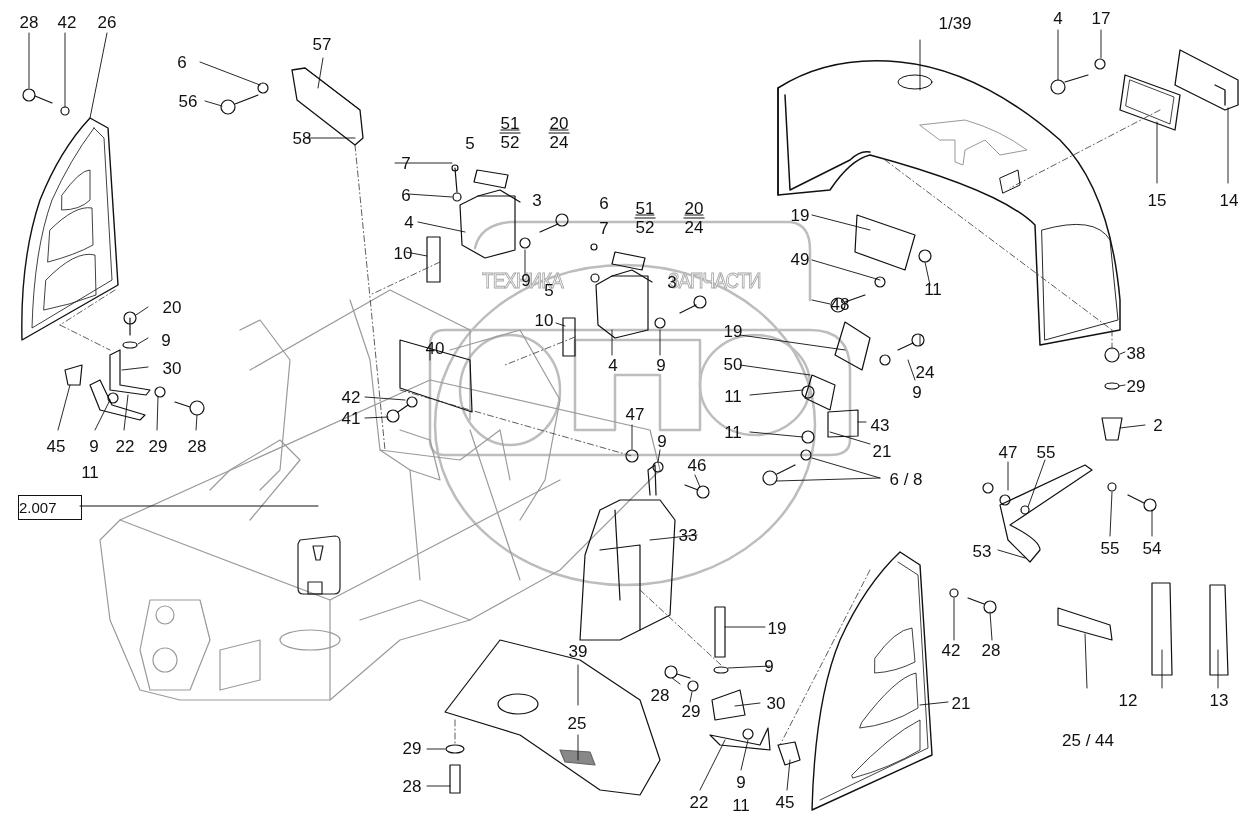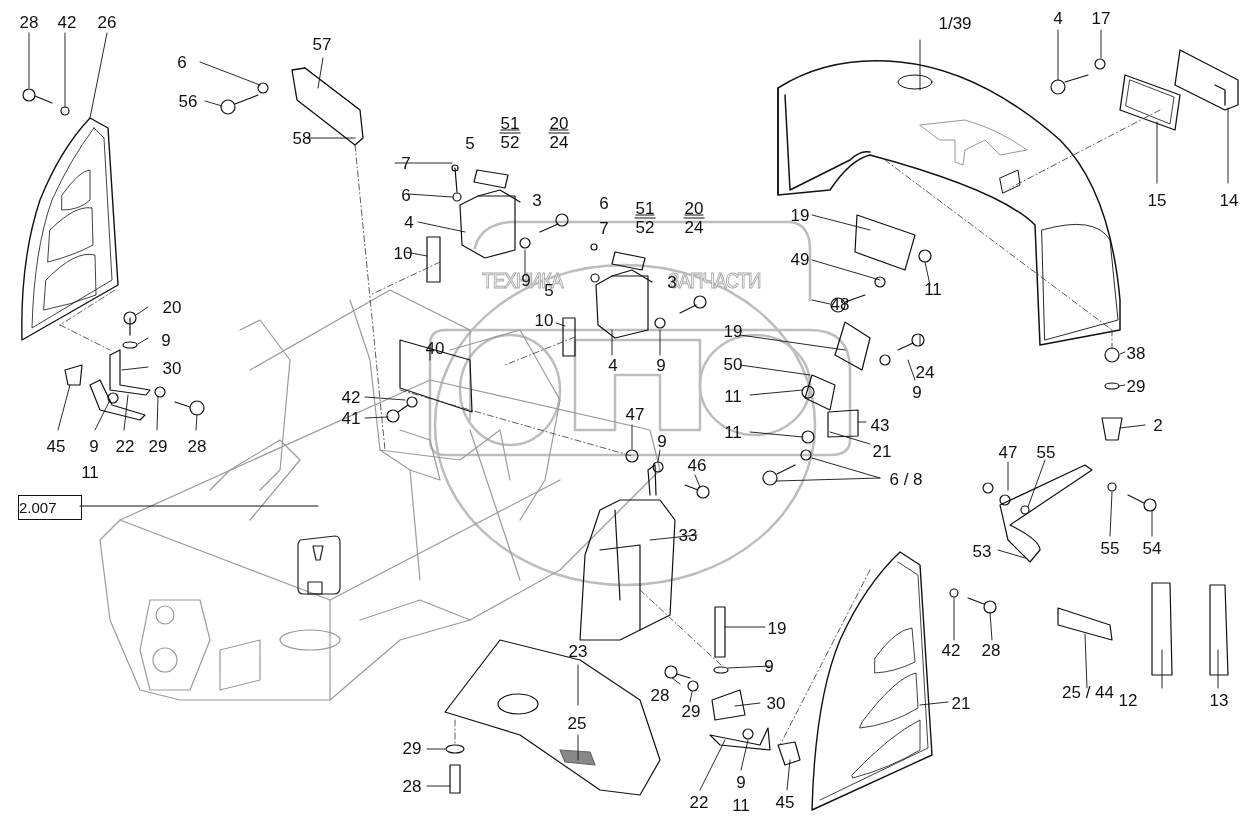--- a/index.html
+++ b/index.html
@@ -397,25 +397,25 @@
 
 <span class="lbl" style="left:1008px;top:452px">47</span>
 <span class="lbl" style="left:1046px;top:452px">55</span>
 <span class="lbl" style="left:1110px;top:548px">55</span>
 <span class="lbl" style="left:1152px;top:548px">54</span>
 <span class="lbl" style="left:982px;top:551px">53</span>
 
 <span class="lbl" style="left:951px;top:650px">42</span>
 <span class="lbl" style="left:991px;top:650px">28</span>
 <span class="lbl" style="left:961px;top:703px">21</span>
-<span class="lbl" style="left:1088px;top:692px">25 / 44</span>
+<span class="lbl" style="left:1088px;top:740px">25 / 44</span>
 <span class="lbl" style="left:1128px;top:700px">12</span>
 <span class="lbl" style="left:1219px;top:700px">13</span>
 
-<span class="lbl" style="left:578px;top:651px">23</span>
+<span class="lbl" style="left:578px;top:651px">39</span>
 <span class="lbl" style="left:577px;top:723px">25</span>
 <span class="lbl" style="left:777px;top:628px">19</span>
 <span class="lbl" style="left:769px;top:666px">9</span>
 <span class="lbl" style="left:660px;top:695px">28</span>
 <span class="lbl" style="left:691px;top:711px">29</span>
 <span class="lbl" style="left:776px;top:703px">30</span>
 <span class="lbl" style="left:412px;top:748px">29</span>
 <span class="lbl" style="left:412px;top:786px">28</span>
 <span class="lbl" style="left:699px;top:802px">22</span>
 <span class="lbl" style="left:741px;top:782px">9</span>

